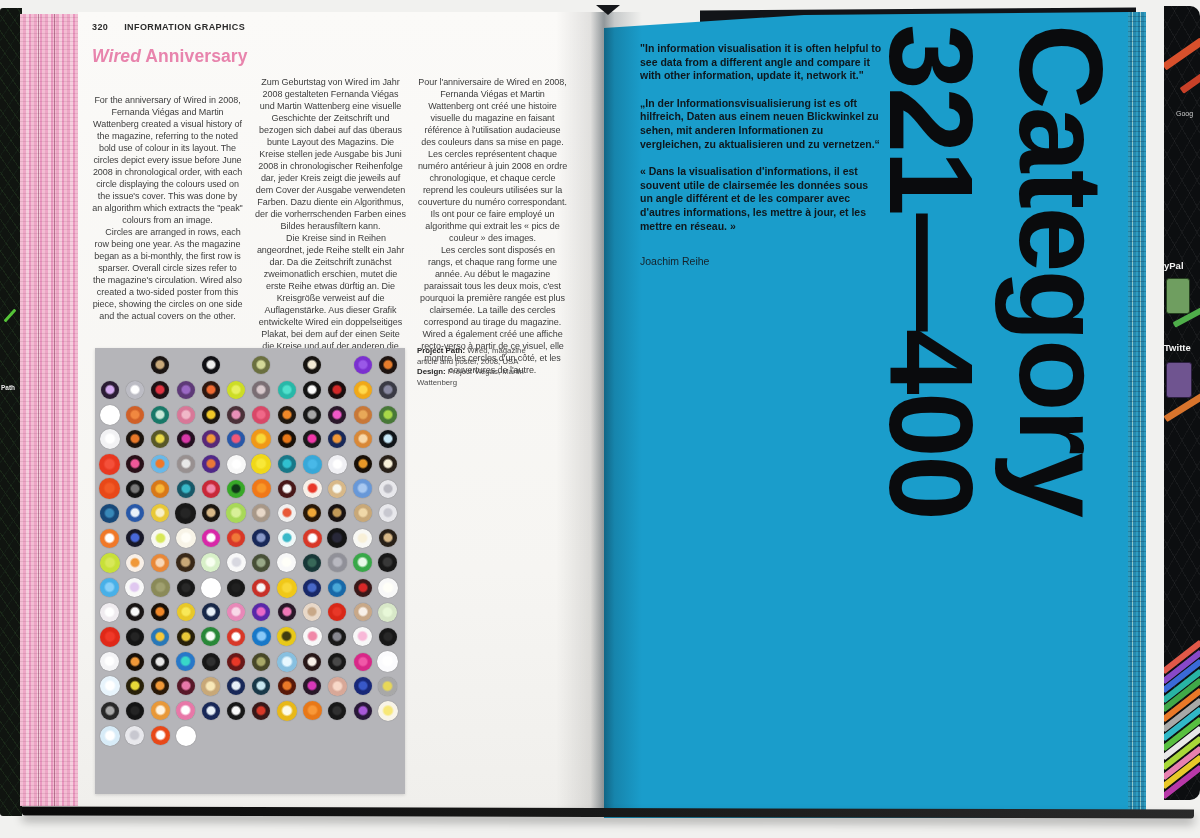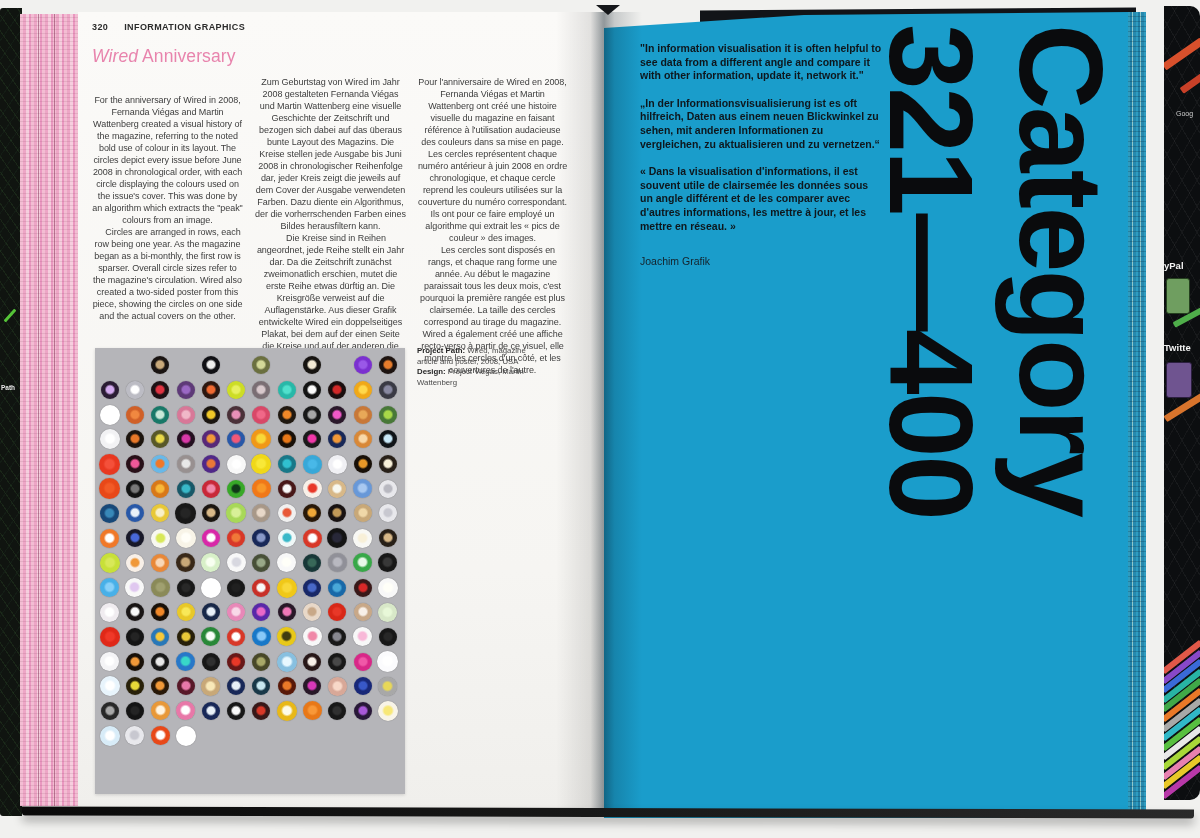--- a/index.html
+++ b/index.html
@@ -27,21 +27,21 @@
       repeating-linear-gradient(90deg, #f3bdd3 0 3px, #eda6c6 3px 6px, #f6cede 6px 9px, #ea98c0 9px 11px);
   }
   .pink-hairline{top:0;width:1px;height:100%;background:rgba(110,20,60,.45);}
   
   .left-page{
     left:78px;top:12px;width:526px;height:798px;
     background:linear-gradient(180deg,#fbfaf8,#f6f5f2 70%,#f0efec);
   }
   .page-header{left:14px;top:10px;font-size:9px;font-weight:bold;color:#2b2b2b;letter-spacing:.4px;}
   .page-header .sect{margin-left:16px;}
-  .article-title{left:14px;top:34px;font-size:17.5px;font-weight:normal;color:#e884ad;letter-spacing:.1px;}
+  .article-title{left:14px;top:34px;font-size:17.5px;font-weight:bold;color:#e884ad;letter-spacing:.1px;}
   .article-title .it{font-style:italic;}
   .txtcol{top:44px;width:151px;font-size:9px;line-height:12px;color:#3d3d3d;letter-spacing:-.05px;text-align:center;margin-top:20px;}
   .txtcol p{margin:0;}
   .txtcol p + p{text-indent:11px;}
   .col1{left:14px;top:62px;}
   .col2{left:177px;}
   .col3{left:339px;}
   .caption{left:339px;top:334px;width:112px;font-size:7.8px;line-height:10.5px;color:#4a4a4a;}
   .caption b{color:#262626;}
   
@@ -699,21 +699,21 @@
   </div>
 </div>
 
 <div class="abs right-top-sliver"></div>
 
 <div class="abs right-page" style="background: rgb(26, 157, 203);">
   <div class="abs quotes">
     <p>"In information visualisation it is often helpful to see data from a different angle and compare it with other information, update it, network it."</p>
     <p>„In der Informationsvisualisierung ist es oft hilfreich, Daten aus einem neuen Blickwinkel zu sehen, mit anderen Informationen zu vergleichen, zu aktualisieren und zu vernetzen.“</p>
     <p>« Dans la visualisation d'informations, il est souvent utile de clairsemée les données sous un angle différent et de les comparer avec d'autres informations, les mettre à jour, et les mettre en réseau. »</p>
-    <div class="quote-attr">Joachim Grafik</div>
+    <div class="quote-attr">Joachim Reihe</div>
   </div>
   <div class="abs bigtext" style="color: rgb(10, 11, 13);">
     <div>Category</div>
     <div>321—400</div>
   </div>
 </div>
 
 <div class="abs stripes-teal"></div>
 <div class="abs stripes-green"></div>
 

